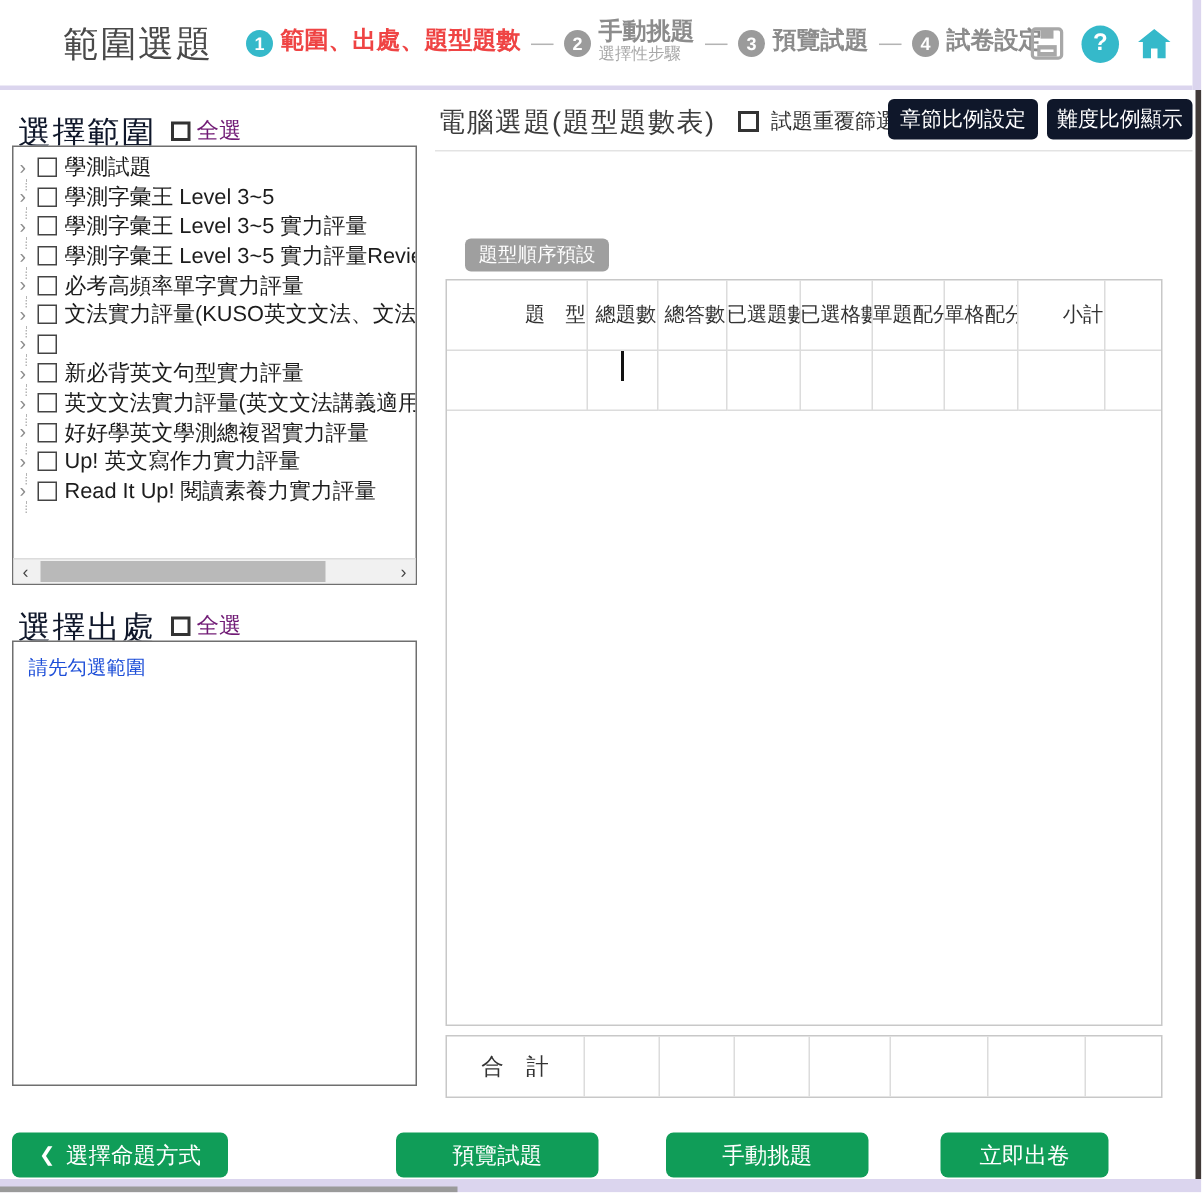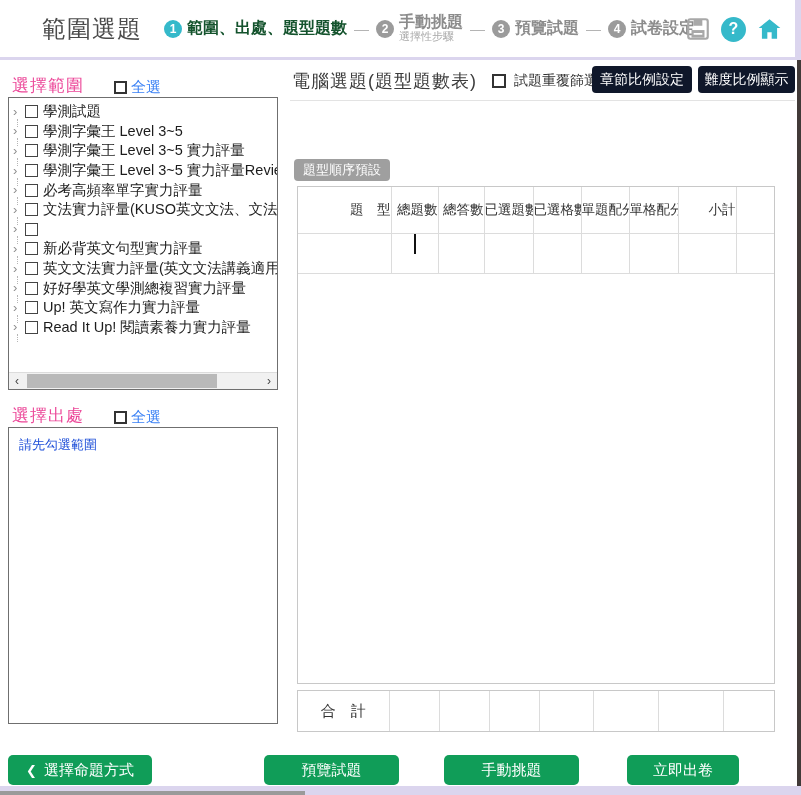--- a/index.html
+++ b/index.html
@@ -16,30 +16,30 @@
   
   .header{position:absolute;left:0;top:0;width:795px;height:57px;display:flex;align-items:center;padding-left:28px;}
   .page-title{font-size:24px;color:#4a4a4a;margin-left:14px;letter-spacing:1px;white-space:nowrap;}
   .stepper{display:flex;align-items:center;margin-left:22px;}
   .step{display:flex;align-items:center;}
   .step-circle{width:18px;height:18px;border-radius:50%;background:#9b9b9b;color:#fff;
     font-size:12px;font-weight:bold;display:flex;align-items:center;justify-content:center;flex:0 0 auto;}
   .step.active .step-circle{background:#35b9ca;}
   .step-textcol{display:flex;flex-direction:column;margin-left:5px;line-height:1.05;}
   .step-label{font-size:16px;color:#8c8c8c;font-weight:bold;white-space:nowrap;}
-  .step.active .step-label{color:#14532d;}
+  .step.active .step-label{color:#ef4444;}
   .step-sub{font-size:11px;color:#a8a8a8;white-space:nowrap;}
   .step-sep{color:#b4b4b4;font-size:15px;margin:0 7px;}
   .header-icons{position:absolute;right:12px;top:16px;display:flex;align-items:center;gap:10px;}
   .help-icon{width:25px;height:25px;border-radius:50%;background:#35b9ca;color:#fff;font-weight:bold;
     font-size:16px;display:flex;align-items:center;justify-content:center;cursor:pointer;}
 
   
-  .section-title{position:absolute;font-size:17px;color:#ec4899;letter-spacing:1px;}
-  .select-all{position:absolute;display:flex;align-items:center;gap:4px;font-size:15px;color:#3b82f6;cursor:pointer;}
+  .section-title{position:absolute;font-size:22px;color:#0f172a;letter-spacing:1px;}
+  .select-all{position:absolute;display:flex;align-items:center;gap:4px;font-size:15px;color:#701a75;cursor:pointer;}
   .cb{display:inline-block;width:13px;height:13px;border:2px solid #333;background:#fff;flex:0 0 auto;}
   .tree-box{position:absolute;left:8px;top:97px;width:270px;height:293px;border:1px solid #6f6f6f;
     background:#fff;display:flex;flex-direction:column;}
   .tree-list{flex:1;overflow:hidden;padding-top:4px;}
   .tree-row{display:flex;align-items:center;height:19.6px;white-space:nowrap;cursor:pointer;}
   .twisty{width:12px;margin-left:4px;color:#8d8d8d;font-size:13px;line-height:10px;position:relative;flex:0 0 auto;}
   .twisty::after{content:"";position:absolute;left:4px;top:12px;height:8px;border-left:1px dotted #b5b5b5;}
   .tree-cb{display:inline-block;width:13px;height:13px;border:1px solid #444;background:#fff;
     margin-right:5px;flex:0 0 auto;}
   .tree-lbl{font-size:14.5px;color:#1c1c1c;overflow:hidden;}
@@ -53,21 +53,21 @@
   
   .right-title{position:absolute;left:292px;top:69px;font-size:18px;color:#3c3c3c;letter-spacing:1px;}
   .dup-check{position:absolute;left:492px;top:72px;display:flex;align-items:center;gap:8px;
     font-size:14px;color:#333;cursor:pointer;}
   .dup-check .cb{width:14px;height:14px;}
   .green-btn{position:absolute;background:#0f172a;color:#fff;border:none;border-radius:4px;
     font-size:14px;display:flex;align-items:center;justify-content:center;cursor:pointer;white-space:nowrap;}
   .btn-chapter{left:592px;top:66px;width:100px;height:27px;}
   .btn-difficulty{left:698px;top:66px;width:97px;height:27px;}
   .right-divider{position:absolute;left:290px;top:100px;width:505px;height:1px;background:#e3e3e3;}
-  .order-badge{position:absolute;left:294px;top:159px;height:22px;padding:0 9px;background:#9f9f9f;
+  .order-badge{position:absolute;left:310px;top:159px;height:22px;padding:0 9px;background:#9f9f9f;
     border-radius:4px;color:#fff;font-size:13px;display:flex;align-items:center;}
 
   .main-box{position:absolute;left:297px;top:186px;width:478px;height:498px;border:1px solid #c8c8c8;background:#fff;}
   table.qtable{border-collapse:collapse;width:100%;table-layout:fixed;}
   table.qtable th{height:46px;font-size:13.5px;font-weight:normal;color:#333;text-align:right;
     border-right:1px solid #dcdcdc;border-bottom:1px solid #dcdcdc;overflow:hidden;white-space:nowrap;padding:0;}
   table.qtable td{height:40px;border-right:1px solid #dcdcdc;border-bottom:1px solid #dcdcdc;padding:0;}
   table.qtable th:last-child,table.qtable td:last-child{border-right:none;}
   .caret{position:absolute;left:116px;top:47px;width:2px;height:20px;background:#111;}
 

